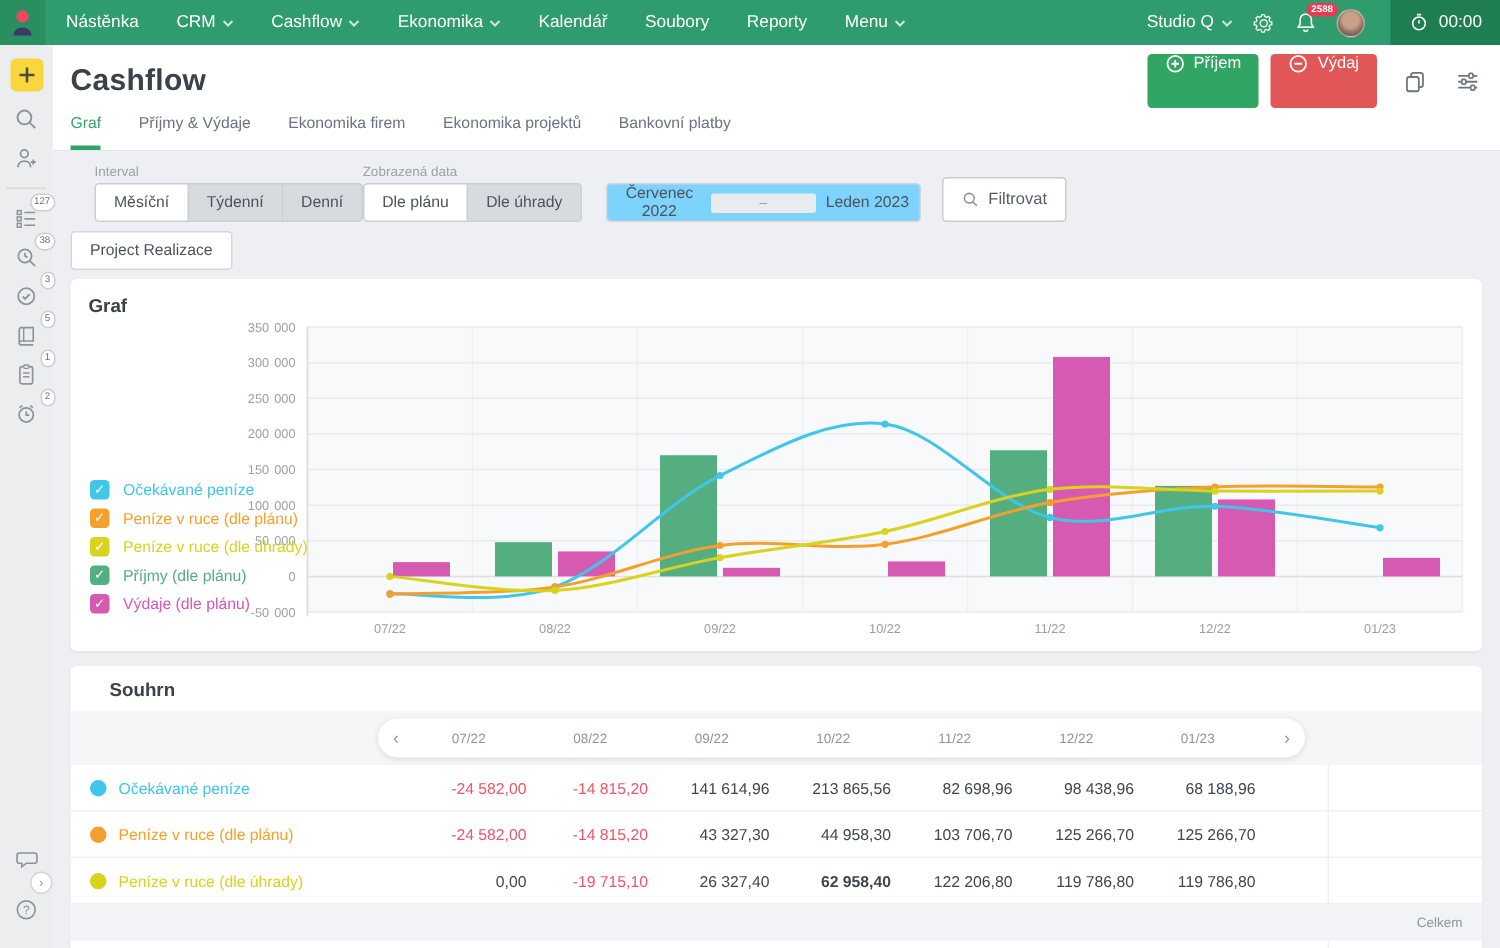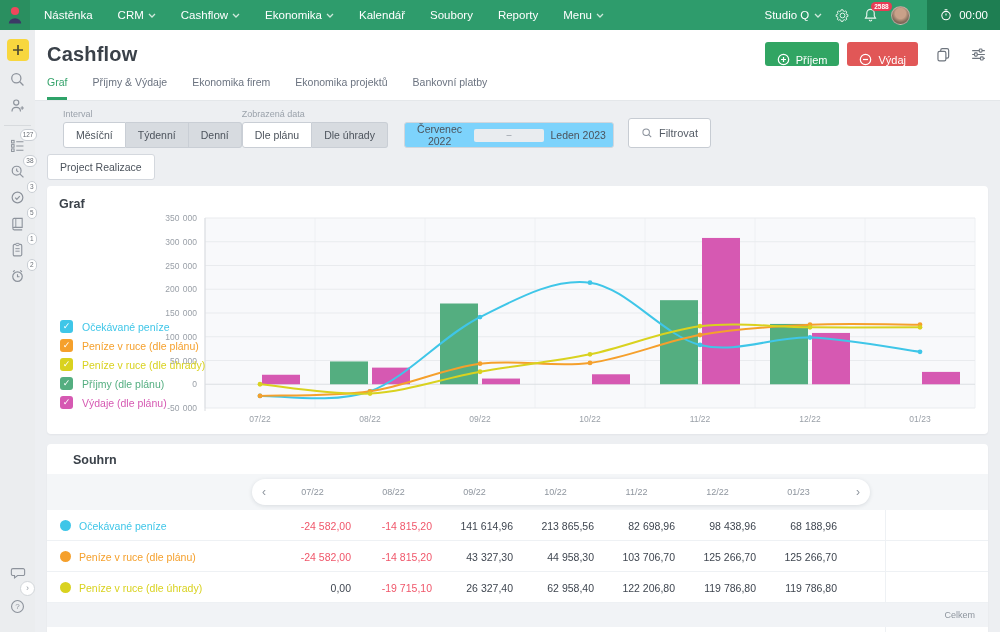--- a/index.html
+++ b/index.html
@@ -31,21 +31,21 @@
   .side-bottom{margin-top:auto;padding-bottom:12px;display:flex;flex-direction:column;align-items:center;gap:8px}
   .side-expander{position:absolute;left:20px;top:551px;width:15px;height:15px;border-radius:50%;background:#fff;border:1px solid #d2d6da;color:#9aa0a8;font-size:9px;line-height:13px;text-align:center;z-index:6;cursor:pointer}
 
   .main{flex:1;display:flex;flex-direction:column;min-width:0}
 
   
   .page-header{background:#fff;padding:10px 12px 0;border-bottom:1px solid #e4e7ea}
   .ph-row{display:flex;align-items:center;height:28px}
   .page-title{font-size:20px;font-weight:bold;color:#3a4149;letter-spacing:.2px}
   .ph-actions{margin-left:auto;display:flex;align-items:center;gap:8px}
-  .btn{height:24px;border-radius:3px;color:#fff;font-size:11px;display:flex;align-items:flex-end;gap:6px;padding:0 12px;border:none;cursor:pointer;font-family:inherit}
+  .btn{height:36px;border-radius:3px;color:#fff;font-size:11px;display:flex;align-items:flex-start;gap:6px;padding:0 12px;border:none;cursor:pointer;font-family:inherit}
   .btn-green{background:#31A563}
   .btn-red{background:#E15757}
   .ph-iconbtn{margin-left:8px;cursor:pointer;display:flex;align-items:center}
   .tabs{display:flex;gap:25px;margin-top:8px}
   .tab{font-size:10.5px;color:#6b7380;padding-bottom:9px;cursor:pointer;border-bottom:3px solid transparent}
   .tab.active{color:#35a36b;border-bottom-color:#2fa369}
 
   
   .content{flex:1;padding:8px 12px;min-height:0}
   .filters-row{display:flex;align-items:flex-end}
@@ -493,21 +493,21 @@
                 <div class="totcell" style="grid-column: 10;"></div>
               </div>
               <div class="sgrid srow">
                 <div class="lbl">
                   <span class="dot" style="background: rgb(217, 210, 31);"></span>
                   <span class="lbl-text" style="color: rgb(217, 210, 31);">Peníze v ruce (dle úhrady)</span>
                 </div>
                 <div class="val" style="grid-column: 2;">0,00</div>
                 <div class="val neg" style="grid-column: 3;">-19 715,10</div>
                 <div class="val" style="grid-column: 4;">26 327,40</div>
-                <div class="val" style="grid-column: 5;">62 958,40</div>
+                <div class="val" style="grid-column: 5; font-weight: bold;">62 958,40</div>
                 <div class="val" style="grid-column: 6;">122 206,80</div>
                 <div class="val" style="grid-column: 7;">119 786,80</div>
                 <div class="val" style="grid-column: 8;">119 786,80</div>
                 <div class="totcell" style="grid-column: 10;"></div>
               </div>
               <div class="sgrid band">
                 <div class="celkem">Celkem</div>
               </div>
               <div class="sgrid srow">
                 <div class="totcell" style="grid-column: 10;"></div>

